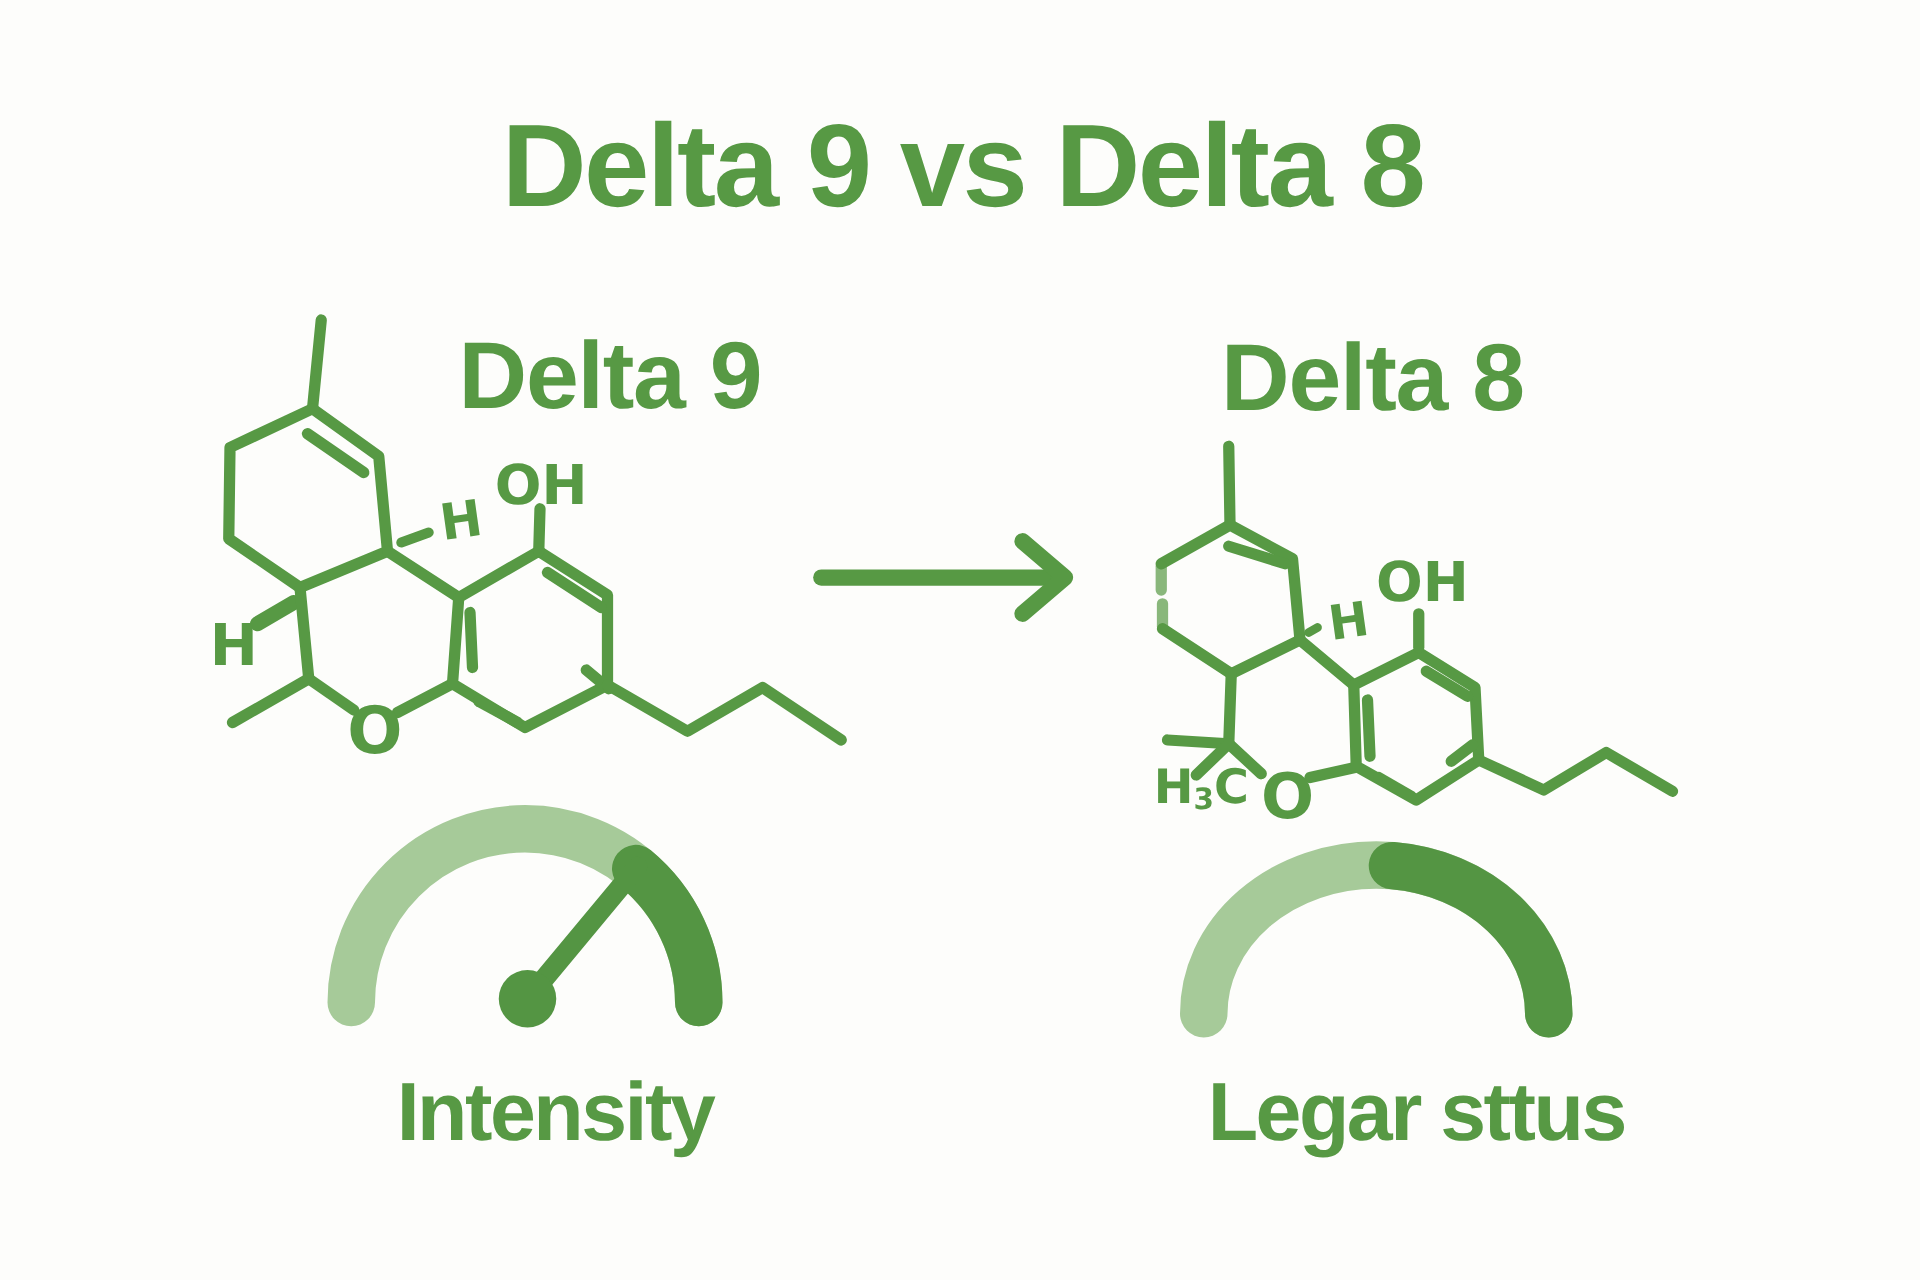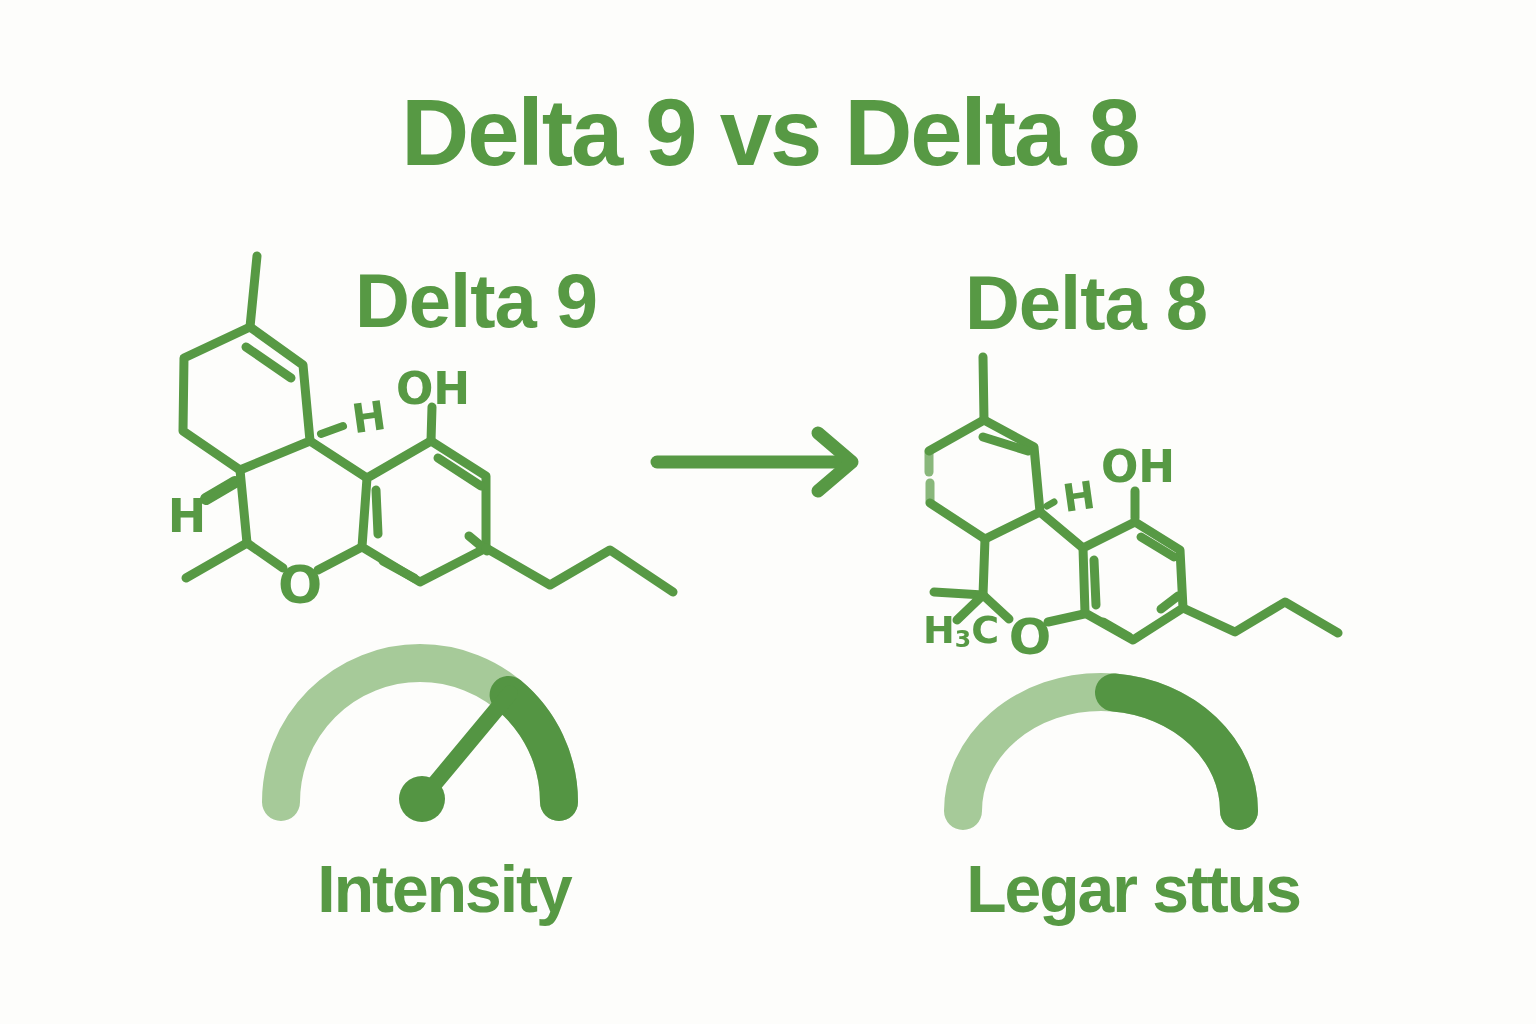--- a/index.html
+++ b/index.html
@@ -7,21 +7,21 @@
   .stage {
     position:relative; width:1536px; height:1024px;
     background:#fdfdfb; overflow:hidden;
     font-family:"Liberation Sans", sans-serif;
   }
   .t {
     position:absolute; transform:translate(-50%,-50%);
     color:var(--green); font-weight:bold; white-space:nowrap; line-height:1;
   }
   .title    { font-size:94px; letter-spacing:-2px; }
-  .sublabel { font-size:76px; letter-spacing:-1px; }
+  .sublabel { font-size:76px; letter-spacing:-1px;margin-left:12px; }
   .gaugelbl { font-size:66px; letter-spacing:-2px;margin-left:16px; }
   .atom {
     position:absolute; transform:translate(-50%,-50%);
     color:var(--green); font-weight:bold; white-space:nowrap; line-height:1;
     font-family:"DejaVu Sans", sans-serif;
   }
   .atom sub { font-size:62%; vertical-align:-18%; }
   svg.art { position:absolute; left:0; top:0; }
 </style>
 </head>

